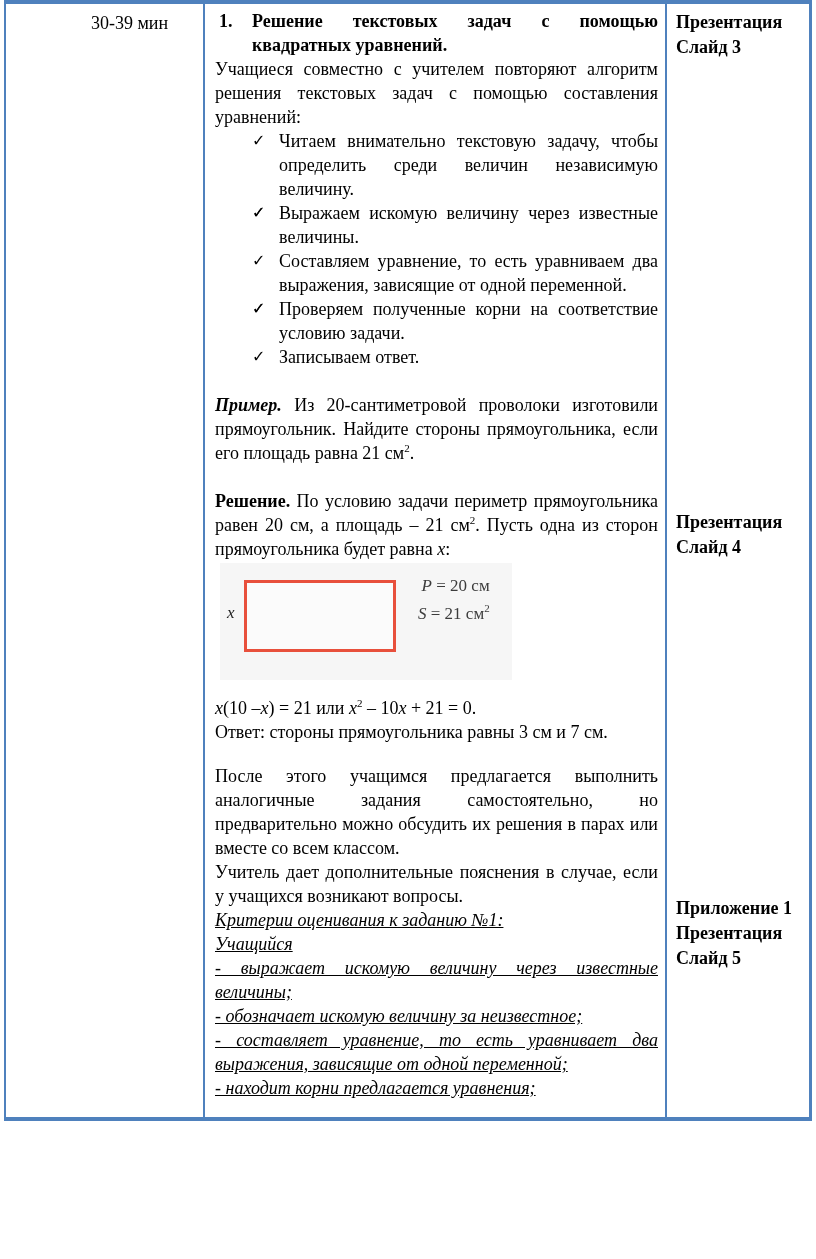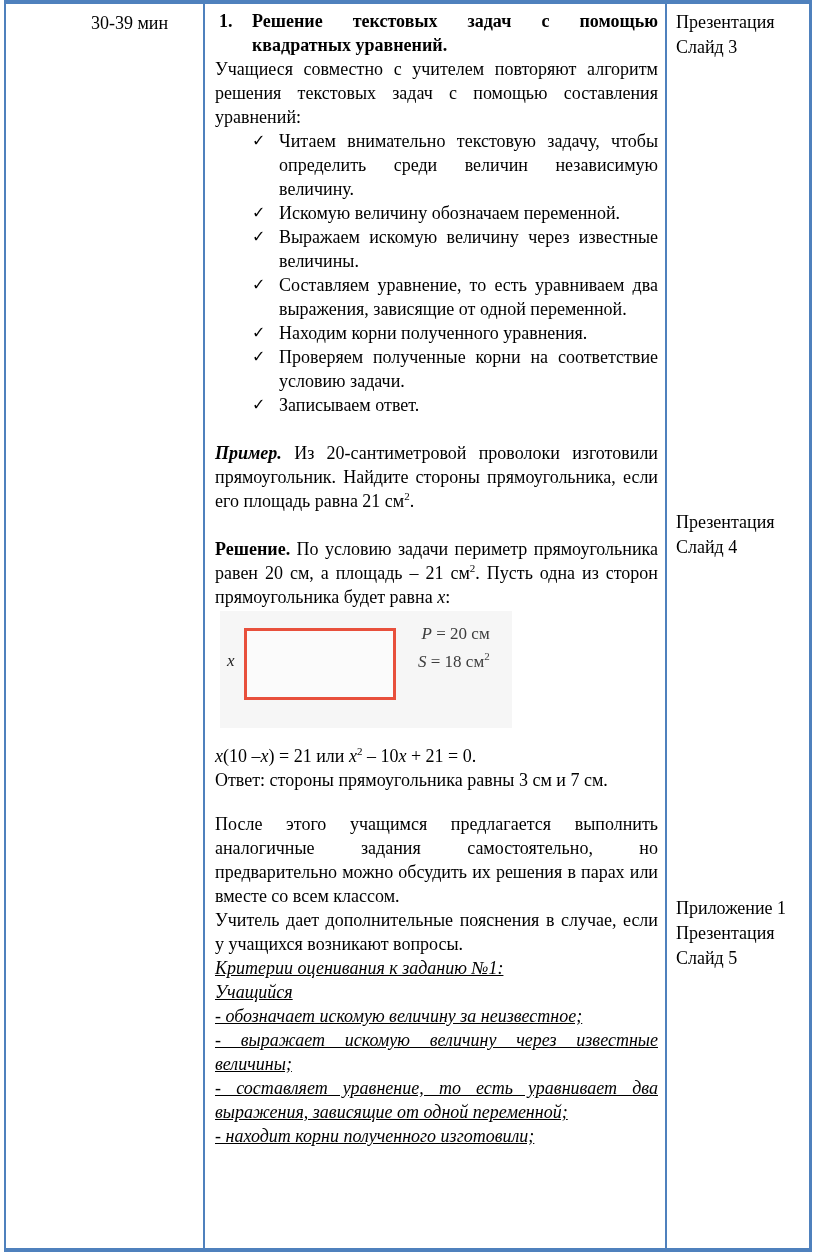--- a/index.html
+++ b/index.html
@@ -8,21 +8,21 @@
     --figbg:#f6f6f6;
     --figtext:#3c3c3c;
   }
   *{box-sizing:border-box;}
   html,body{margin:0;padding:0;}
   body{
     width:816px;height:1259px;background:#ffffff;position:relative;
     font-family:"Liberation Serif", serif;color:#000;
   }
   .doc-table{
-    position:absolute;left:4px;top:0;width:808px;height:1252px;
+    position:absolute;left:4px;top:0;width:808px;height:1121px;
     border:2px solid var(--border);
     border-top-width:4px;border-bottom-width:4px;border-right-width:3px;
     display:grid;grid-template-columns:197px 462px 1fr;
     overflow:hidden;
   }
   .cell{overflow:hidden;}
   .cell-main,.cell-res{border-left:2px solid var(--border);}
   
   .cell-time{padding-top:7px;font-size:18px;line-height:24px;text-align:center;}
   .cell-time .time{display:inline-block;margin-left:50px;}
@@ -40,21 +40,21 @@
   .italic{font-style:italic;text-decoration:underline;}
   sup{font-size:11px;line-height:0;}
   
   .figure{position:relative;width:292px;height:117px;background:var(--figbg);margin:2px 0 14px 5px;}
   .fig-rect{position:absolute;left:24px;top:17px;width:152px;height:72px;border:3px solid var(--rect);background:#fbfbfb;}
   .fig-x{position:absolute;left:7px;top:38px;color:#222;font-size:17px;}
   .fig-labels{position:absolute;left:198px;top:9px;color:var(--figtext);font-size:17px;line-height:28px;white-space:nowrap;text-align:right;}
   .equation{margin-top:16px !important;}
   
   .cell-res{position:relative;font-size:18px;line-height:25px;}
-  .res{position:absolute;left:9px;right:8px;}
+  .res{position:absolute;left:9px;right:8px;font-weight:bold;}
   .res1{top:6px;}
   .res2{top:506px;}
   .res3{top:892px;}
 </style>
 </head>
 <body>
 
 <div class="doc-table">
 
   <div class="cell cell-time">
@@ -70,69 +70,67 @@
 
     <p>Учащиеся совместно с учителем повторяют алгоритм решения текстовых задач с помощью составления уравнений:</p>
 
     <ul class="checklist">
       <li class="check-item">
           <span class="check">✓</span>
           <span>Читаем внимательно текстовую задачу, чтобы определить среди величин независимую величину.</span>
         </li>
         <li class="check-item">
           <span class="check">✓</span>
-          <span>Искомую величину обозначаем переменной.</span>
         </li>
         <li class="check-item">
           <span class="check">✓</span>
           <span>Выражаем искомую величину через известные величины.</span>
         </li>
         <li class="check-item">
           <span class="check">✓</span>
           <span>Составляем уравнение, то есть уравниваем два выражения, зависящие от одной переменной.</span>
         </li>
         <li class="check-item">
           <span class="check">✓</span>
-          <span>Находим корни полученного уравнения.</span>
         </li>
         <li class="check-item">
           <span class="check">✓</span>
           <span>Проверяем полученные корни на соответствие условию задачи.</span>
         </li>
         <li class="check-item">
           <span class="check">✓</span>
           <span>Записываем ответ.</span>
         </li>
     </ul>
 
     <p class="p-example"><span style="font-weight: bold; font-style: italic;">Пример.</span><span> Из 20-сантиметровой проволоки изготовили прямоугольник. Найдите стороны прямоугольника, если его площадь равна 21 см</span><sup>2</sup><span>.</span></p>
 
     <p class="p-solution"><span style="font-weight: bold;">Решение.</span><span> По условию задачи периметр прямоугольника равен 20 см, а площадь – 21 см</span><sup>2</sup><span>. Пусть одна из сторон прямоугольника будет равна </span><span style="font-style: italic;">x</span><span>:</span></p>
 
     <div class="figure">
       <span class="fig-x"><span style="font-style: italic;">x</span></span>
       <div class="fig-rect"></div>
       <div class="fig-labels">
         <div><span style="font-style: italic;">P</span><span> = 20 см</span></div>
-        <div><span style="font-style: italic;">S</span><span> = 18 см</span><sup>2</sup></div>
+        <div><span style="font-style: italic;">S</span><span> = 21 см</span><sup>2</sup></div>
       </div>
     </div>
 
     <p class="equation"><span style="font-style: italic;">x</span><span>(10 –</span><span style="font-style: italic;">x</span><span>) = 21 или </span><span style="font-style: italic;">x</span><sup>2</sup><span> – 10</span><span style="font-style: italic;">x</span><span> + 21 = 0.</span></p>
     <p>Ответ: стороны прямоугольника равны 3 см и 7 см.</p>
 
     <p class="p-selfwork">После этого учащимся предлагается выполнить аналогичные задания самостоятельно, но предварительно можно обсудить их решения в парах или вместе со всем классом.</p>
     <p>Учитель дает дополнительные пояснения в случае, если у учащихся возникают вопросы.</p>
 
     <p class="italic">Критерии оценивания к заданию №1:</p>
     <p class="italic">Учащийся</p>
-    <p class="italic">- обозначает искомую величину за неизвестное;</p>
-      <p class="italic">- выражает искомую величину через известные величины;</p>
+    <p class="italic">- выражает искомую величину через известные величины;</p>
+      <p class="italic">- обозначает искомую величину за неизвестное;</p>
       <p class="italic">- составляет уравнение, то есть уравнивает два выражения, зависящие от одной переменной;</p>
-      <p class="italic">- находит корни полученного изготовили;</p>
+      <p class="italic">- находит корни предлагается уравнения;</p>
 
   </div>
 
   <div class="cell cell-res">
     <div class="res res1">
       <div>Презентация</div>
         <div>Слайд 3</div>
     </div>
     <div class="res res2">
       <div>Презентация</div>

